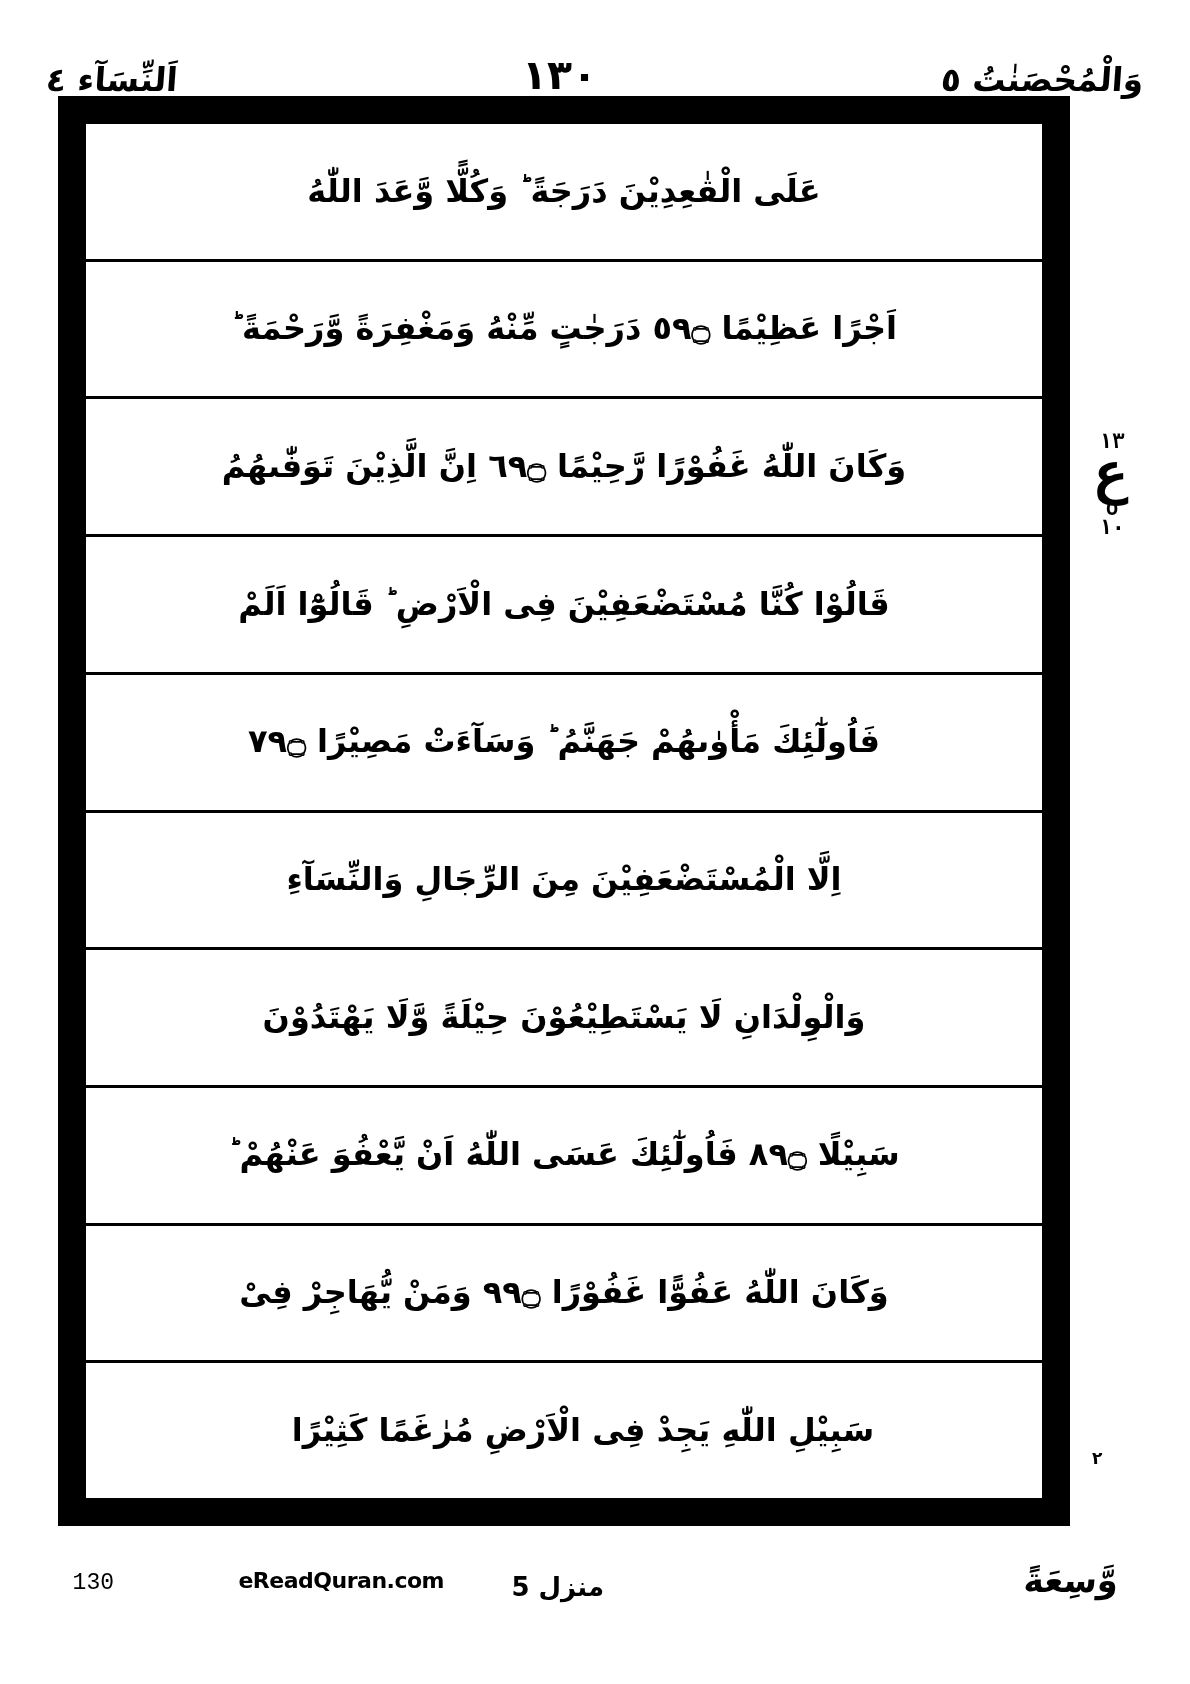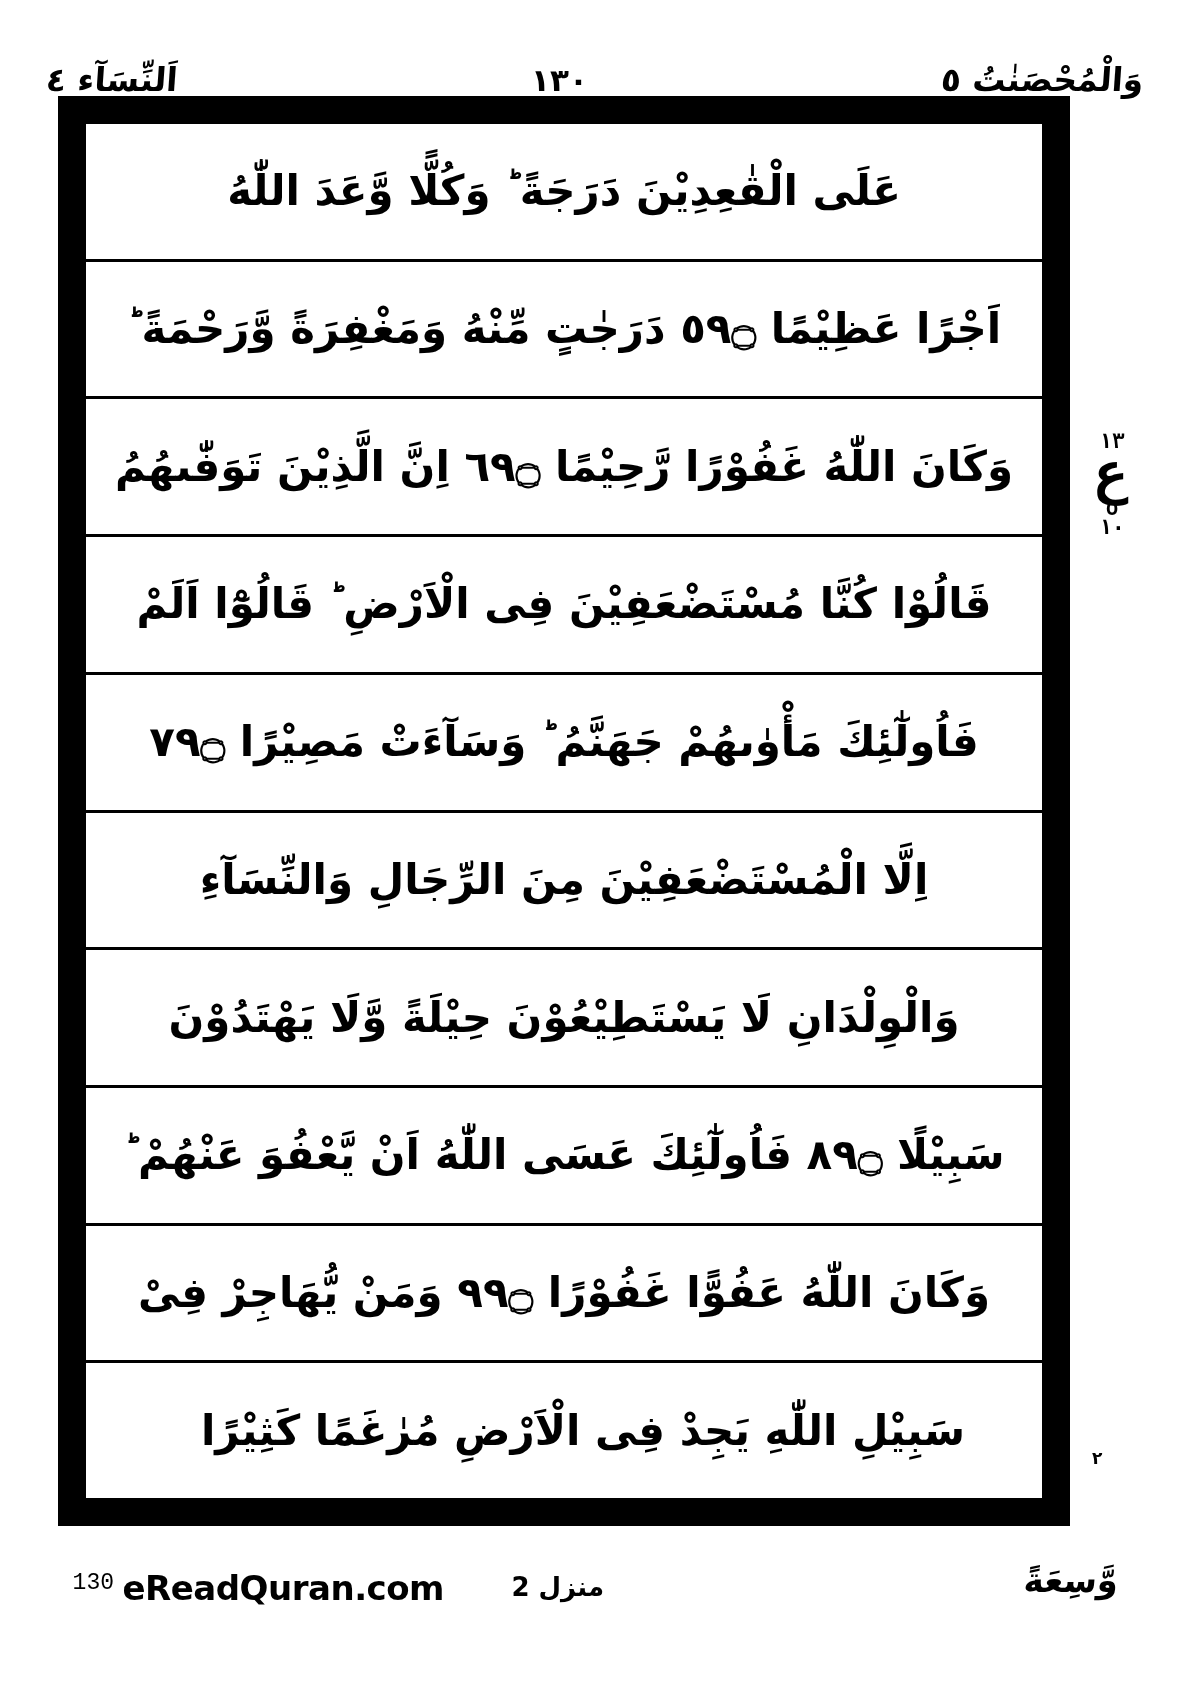--- a/index.html
+++ b/index.html
@@ -31,21 +31,21 @@
   .hdr-item {
     font-family: "DejaVu Sans", "Liberation Sans", sans-serif;
     font-size: 33px;
     font-weight: 700;
     line-height: 1;
     white-space: nowrap;
     letter-spacing: 1px;
   }
   .hdr-juz { transform: skewX(-4deg); }
   .hdr-page-no {
-    font-size: 31px;
+    font-size: 41px;
     font-weight: 700;
     letter-spacing: 3px;
   }
   .hdr-surah { transform: skewX(-4deg); }
 
   
   .frame-outer {
     position: absolute;
     left: 58px;
     top: 96px;
@@ -97,21 +97,21 @@
     padding: 0 10px;
     box-sizing: border-box;
     overflow: hidden;
   }
   .qline:last-child { border-bottom: none; margin-left: 38px; }
 
   .qtext {
     direction: rtl;
     unicode-bidi: bidi-override;
     font-family: "DejaVu Sans", sans-serif;
-    font-size: 42px;
+    font-size: 32px;
     font-weight: 700;
     line-height: 1.05;
     white-space: nowrap;
     text-align: center;
     width: 100%;
     letter-spacing: 0px;
   }
 
   
   .ruku-marker {
@@ -168,21 +168,21 @@
     font-size: 26px;
     font-weight: 700;
     white-space: nowrap;
   }
   .ftr-site {
     position: absolute;
     right: 700px;
     top: 8px;
     direction: ltr;
     font-family: "DejaVu Sans", "Liberation Sans", sans-serif;
-    font-size: 34px;
+    font-size: 22px;
     font-weight: 700;
     letter-spacing: -0.5px;
     white-space: nowrap;
   }
   .ftr-pageno {
     position: absolute;
     right: 1030px;
     top: 10px;
     direction: ltr;
     font-family: Liberation Mono, monospace;
@@ -242,16 +242,16 @@
   <span class="ruku-top">١٣</span>
   <span class="ruku-ayn">ع</span>
   <span class="ruku-bottom">٥</span>
   <span class="ruku-bottom">١٠</span>
 </div>
 
 <div class="tiny-mark">٢</div>
 
 <div class="page-footer">
   <div class="ftr-catchword">وَّسِعَةً</div>
-  <div class="ftr-manzil">منزل 2</div>
+  <div class="ftr-manzil">منزل 5</div>
   <div class="ftr-site">eReadQuran.com</div>
   <div class="ftr-pageno">130</div>
 </div>
 
 </body></html>

